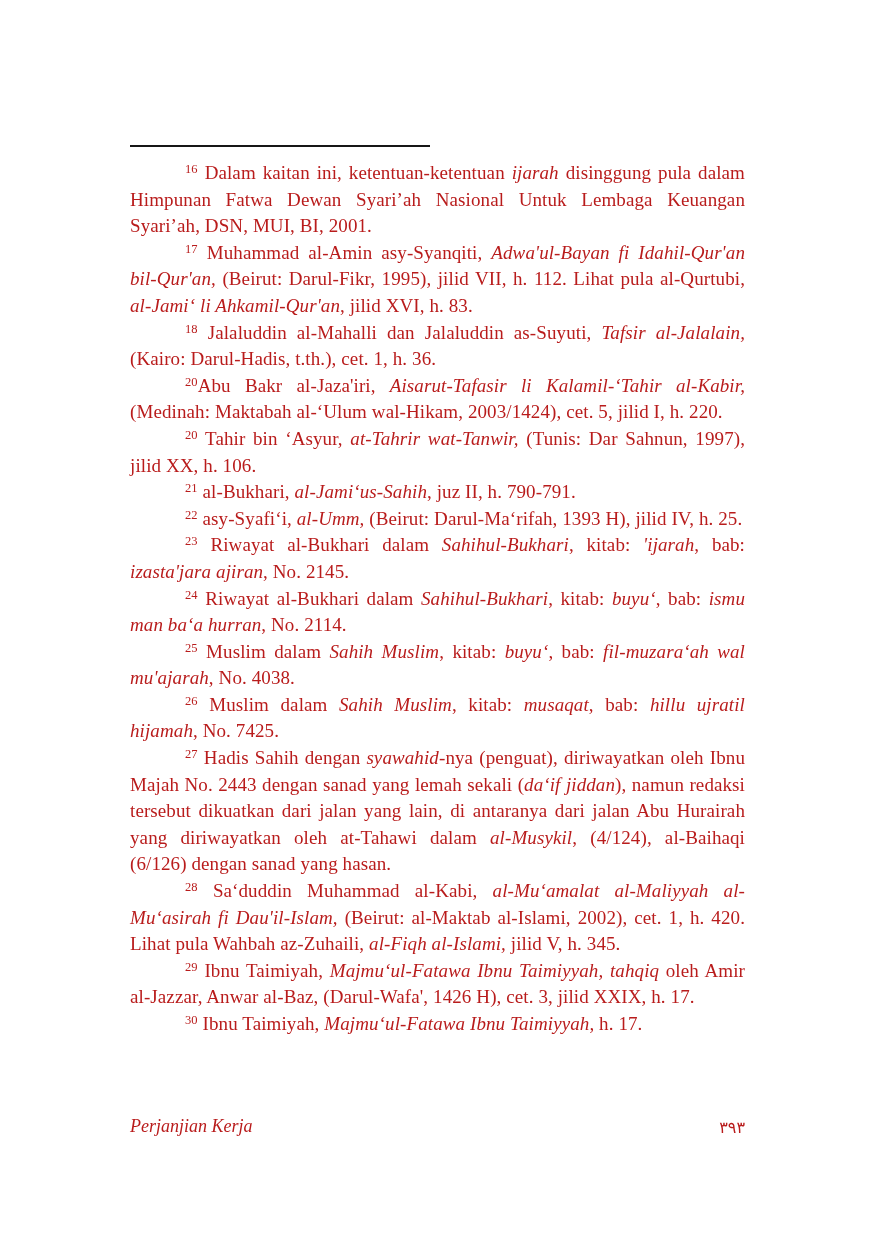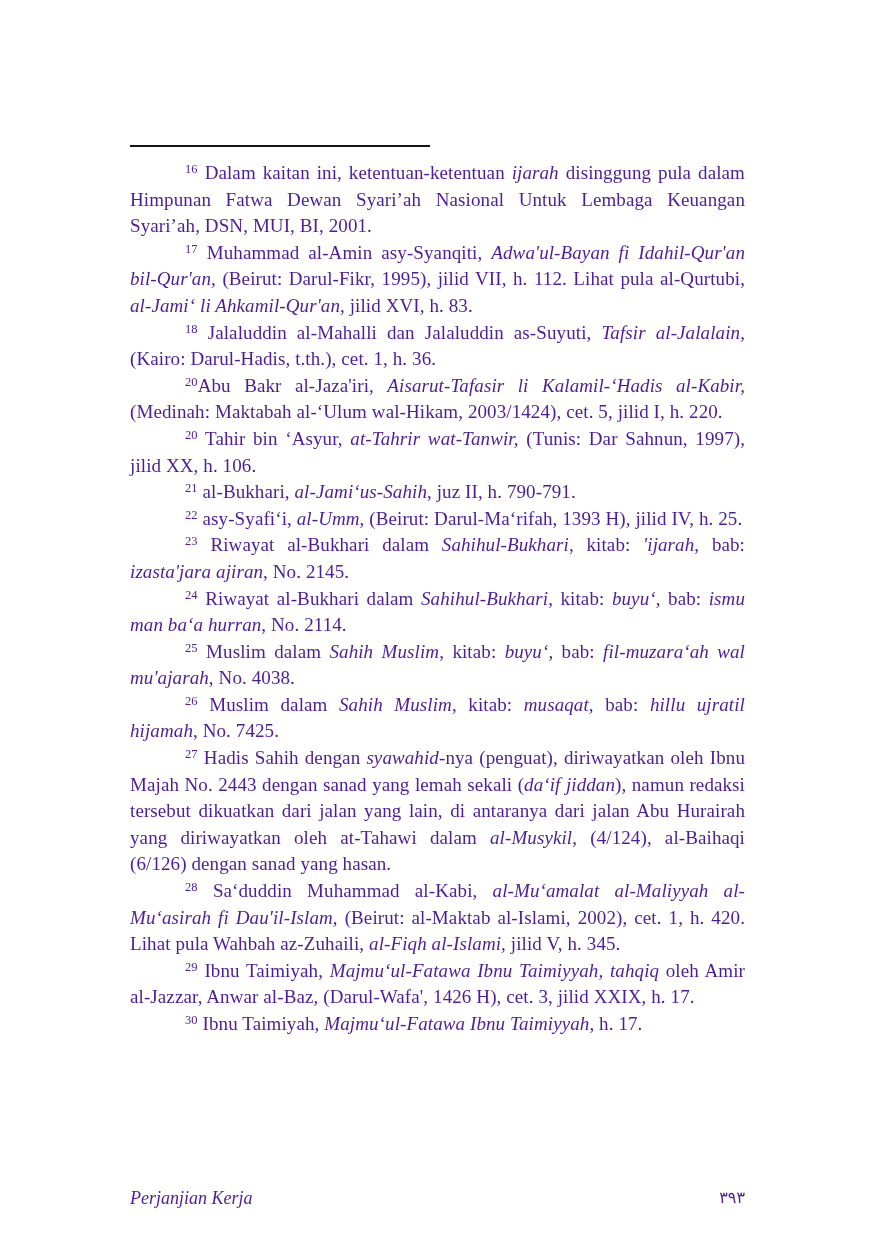--- a/index.html
+++ b/index.html
@@ -6,21 +6,21 @@
     margin: 0;
     padding: 0;
     background: #ffffff;
   }
   .page {
     position: relative;
     width: 875px;
     height: 1240px;
     background: #ffffff;
     font-family: "Liberation Serif", "DejaVu Serif", serif;
-    color: #4c1d95;
+    color: #b91c1c;
     overflow: hidden;
   }
   .content {
     position: absolute;
     left: 130px;
     width: 615px;
     top: 145px;
   }
   .separator-rule {
     width: 300px;
@@ -41,45 +41,45 @@
     line-height: 0;
     vertical-align: baseline;
     position: relative;
     top: -6px;
   }
   .it { font-style: italic; }
   .footer {
     position: absolute;
     left: 130px;
     width: 615px;
-    top: 1188px;
+    top: 1116px;
     display: flex;
     justify-content: space-between;
-    align-items: flex-start;
+    align-items: flex-end;
   }
   .footer-left {
     font-style: italic;
     font-size: 18px;
   }
   .footer-right {
     font-size: 16px;
     letter-spacing: 1px;
   }
 </style>
 </head>
 <body>
 
 <div class="page">
   <div class="content">
     <div class="separator-rule"></div>
     <div>
         <p class="fn"><sup>16</sup> <span>Dalam kaitan ini, ketentuan-ketentuan </span><span class="it">ijarah</span><span> disinggung pula dalam Himpunan Fatwa Dewan Syari’ah Nasional Untuk Lembaga Keuangan Syari’ah, DSN, MUI, BI, 2001.</span></p>
         <p class="fn"><sup>17</sup> <span>Muhammad al-Amin asy-Syanqiti, </span><span class="it">Adwa'ul-Bayan fi Idahil-Qur'an bil-Qur'an,</span><span> (Beirut: Darul-Fikr, 1995), jilid VII, h. 112.  Lihat pula al-Qurtubi, </span><span class="it">al-Jami‘ li Ahkamil-Qur'an</span><span>, jilid XVI, h. 83.</span></p>
         <p class="fn"><sup>18</sup> <span>Jalaluddin al-Mahalli dan Jalaluddin as-Suyuti, </span><span class="it">Tafsir al-Jalalain,</span><span> (Kairo: Darul-Hadis, t.th.), cet. 1, h. 36.</span></p>
-        <p class="fn"><sup>20</sup><span>Abu Bakr al-Jaza'iri, </span><span class="it">Aisarut-Tafasir li Kalamil-‘Hadis al-Kabir,</span><span> (Medinah: Maktabah al-‘Ulum wal-Hikam, 2003/1424), cet. 5, jilid I, h. 220.</span></p>
+        <p class="fn"><sup>20</sup><span>Abu Bakr al-Jaza'iri, </span><span class="it">Aisarut-Tafasir li Kalamil-‘Tahir al-Kabir,</span><span> (Medinah: Maktabah al-‘Ulum wal-Hikam, 2003/1424), cet. 5, jilid I, h. 220.</span></p>
         <p class="fn"><sup>20</sup> <span>Tahir bin ‘Asyur, </span><span class="it">at-Tahrir wat-Tanwir,</span><span> (Tunis: Dar Sahnun, 1997), jilid XX, h. 106.</span></p>
         <p class="fn"><sup>21</sup> <span>al-Bukhari, </span><span class="it">al-Jami‘us-Sahih</span><span>, juz II, h. 790-791.</span></p>
         <p class="fn"><sup>22</sup> <span>asy-Syafi‘i, </span><span class="it">al-Umm,</span><span> (Beirut: Darul-Ma‘rifah, 1393 H), jilid IV, h. 25.</span></p>
         <p class="fn"><sup>23</sup> <span>Riwayat al-Bukhari dalam </span><span class="it">Sahihul-Bukhari</span><span>, kitab: </span><span class="it">'ijarah</span><span>, bab: </span><span class="it">izasta'jara ajiran</span><span>, No. 2145.</span></p>
         <p class="fn"><sup>24</sup> <span>Riwayat al-Bukhari dalam </span><span class="it">Sahihul-Bukhari</span><span>, kitab: </span><span class="it">buyu‘</span><span>, bab: </span><span class="it">ismu man ba‘a hurran</span><span>, No. 2114.</span></p>
         <p class="fn"><sup>25</sup> <span>Muslim dalam </span><span class="it">Sahih Muslim</span><span>, kitab: </span><span class="it">buyu‘</span><span>, bab: </span><span class="it">fil-muzara‘ah wal mu'ajarah</span><span>, No. 4038.</span></p>
         <p class="fn"><sup>26</sup> <span>Muslim dalam </span><span class="it">Sahih Muslim</span><span>, kitab: </span><span class="it">musaqat</span><span>, bab: </span><span class="it">hillu ujratil hijamah</span><span>, No. 7425.</span></p>
         <p class="fn"><sup>27</sup> <span>Hadis Sahih dengan </span><span class="it">syawahid</span><span>-nya (penguat), diriwayatkan oleh Ibnu Majah No. 2443 dengan sanad yang lemah sekali (</span><span class="it">da‘if jiddan</span><span>), namun redaksi tersebut dikuatkan dari jalan yang lain, di antaranya dari jalan Abu Hurairah yang diriwayatkan oleh at-Tahawi dalam </span><span class="it">al-Musykil</span><span>, (4/124), al-Baihaqi (6/126) dengan sanad yang hasan.</span></p>
         <p class="fn"><sup>28</sup> <span>Sa‘duddin Muhammad al-Kabi, </span><span class="it">al-Mu‘amalat al-Maliyyah al-Mu‘asirah fi Dau'il-Islam,</span><span> (Beirut: al-Maktab al-Islami, 2002), cet. 1, h. 420. Lihat pula Wahbah az-Zuhaili, </span><span class="it">al-Fiqh al-Islami,</span><span> jilid V, h. 345.</span></p>
         <p class="fn"><sup>29</sup> <span>Ibnu Taimiyah, </span><span class="it">Majmu‘ul-Fatawa Ibnu Taimiyyah, tahqiq</span><span> oleh Amir al-Jazzar, Anwar al-Baz, (Darul-Wafa', 1426 H), cet. 3, jilid  XXIX, h. 17.</span></p>

